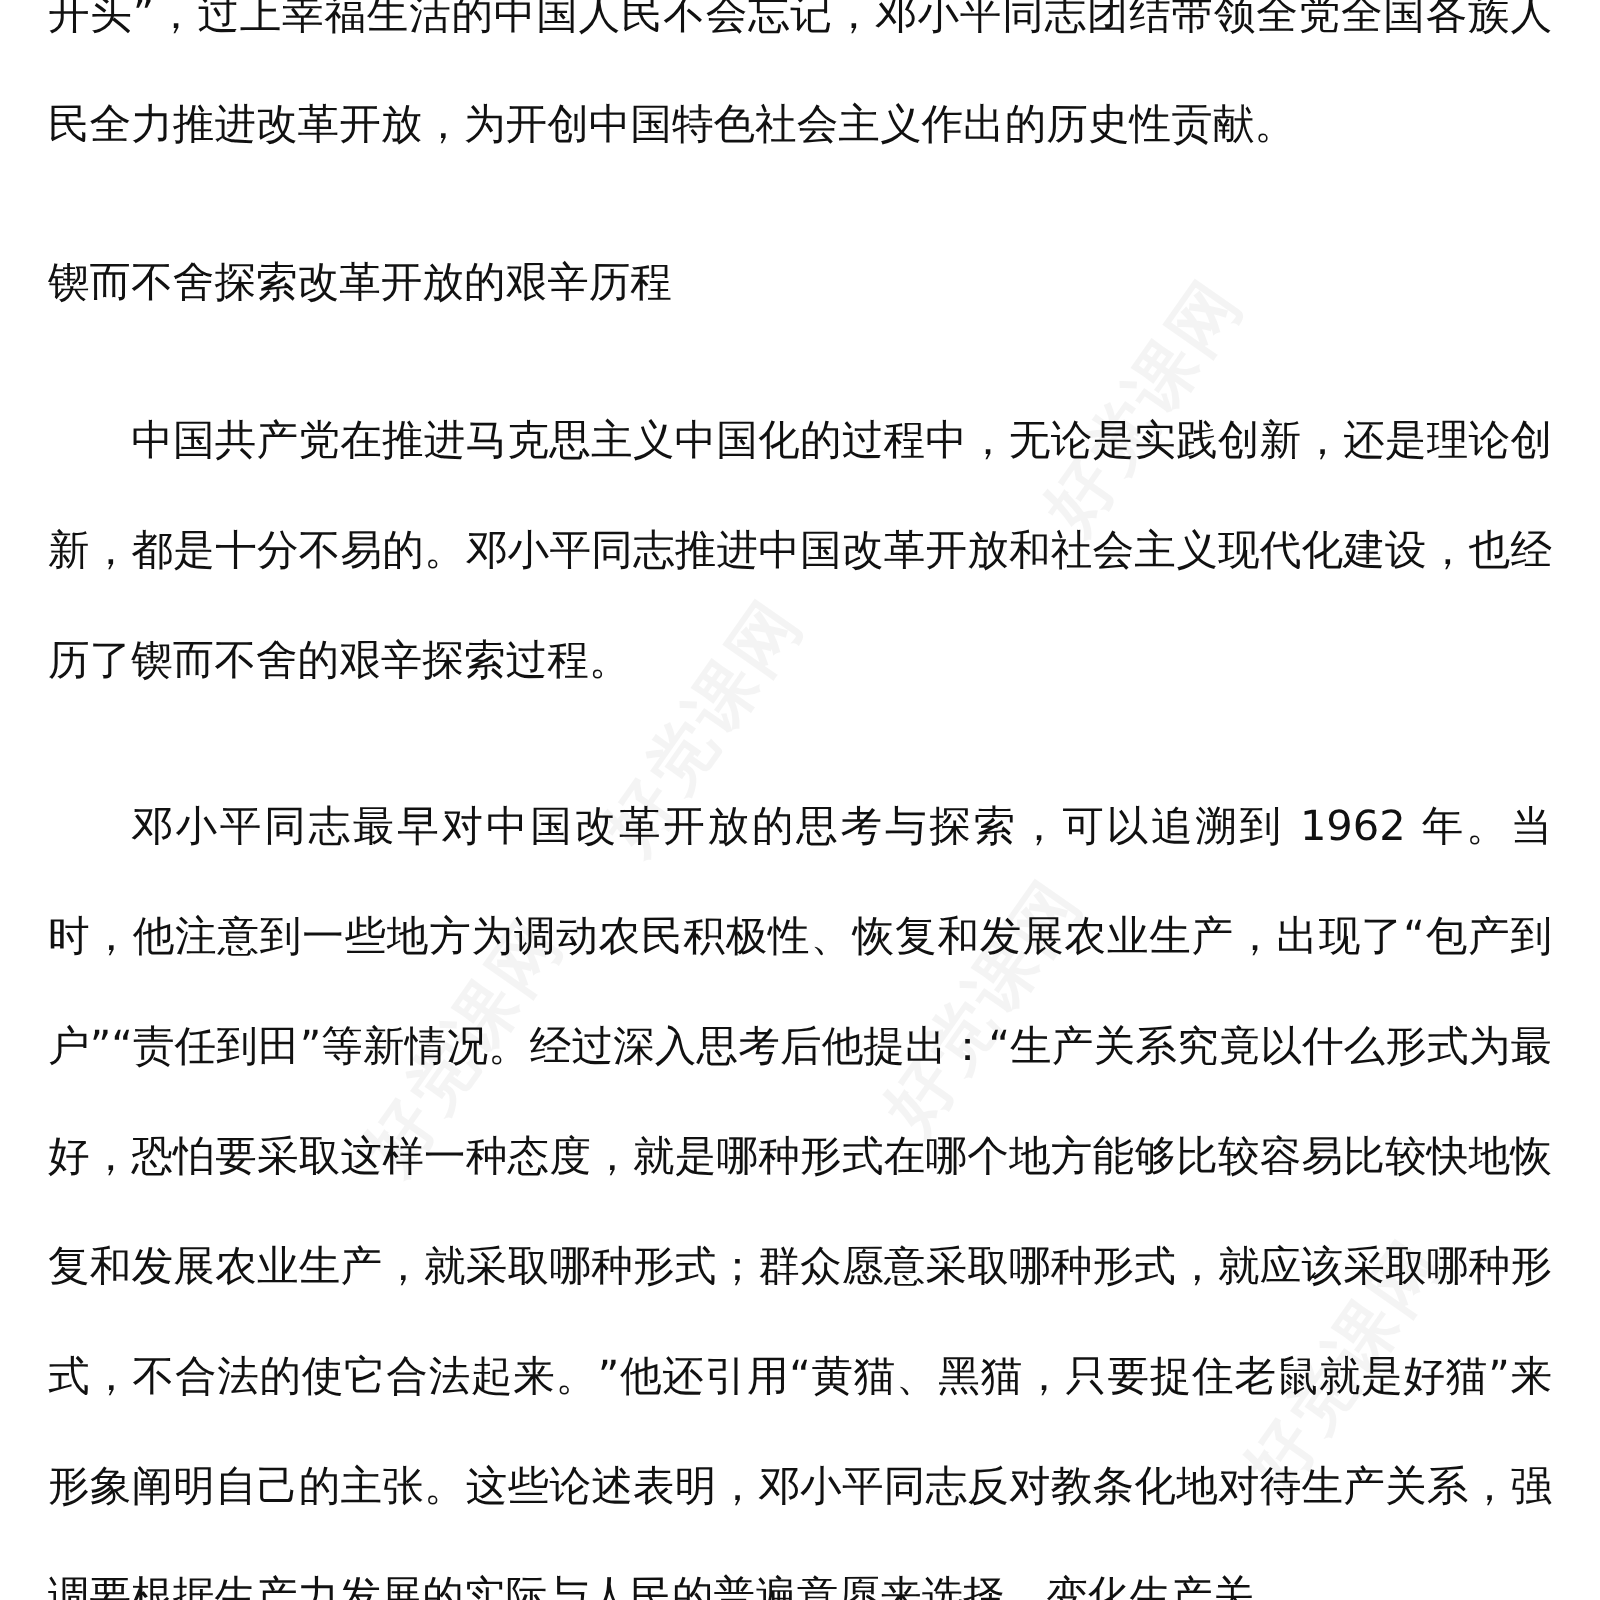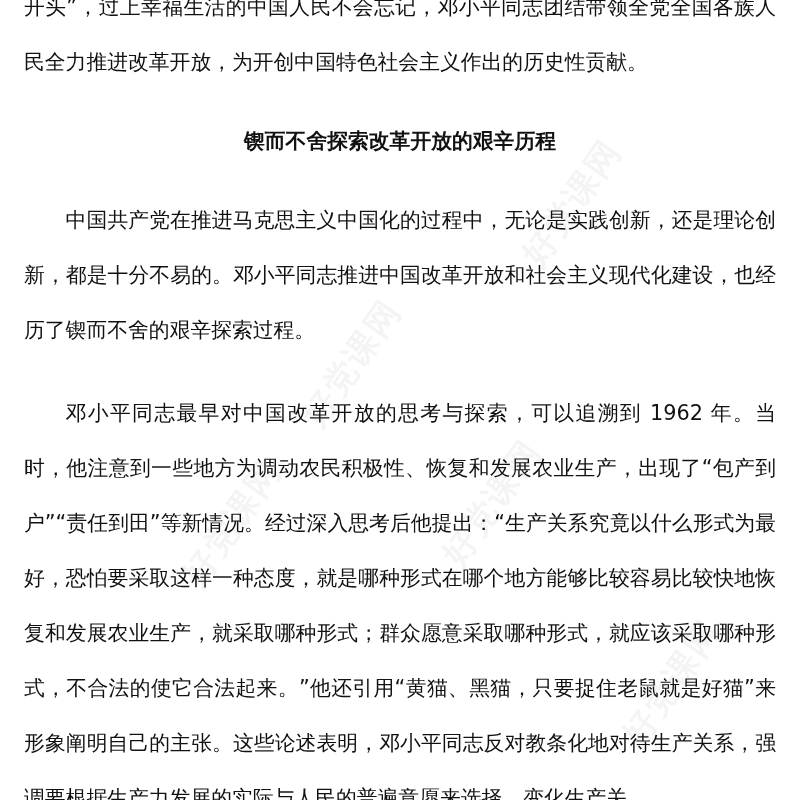--- a/index.html
+++ b/index.html
@@ -33,22 +33,22 @@
     .para.indent {
       text-indent: 41.6px;
     }
     .para + .para {
       margin-top: 28px;
     }
     .heading {
       margin: 24px 0 24px 0;
       font-size: 20.8px;
       line-height: 55px;
-      font-weight: bold;
-      text-align: center;
+      font-weight: normal;
+      text-align: left;
     }
     .watermark {
       position: absolute;
       font-size: 34px;
       color: rgba(0,0,0,0.045);
       transform: rotate(-55deg);
       white-space: nowrap;
       pointer-events: none;
       font-weight: bold;
       letter-spacing: 2px;

